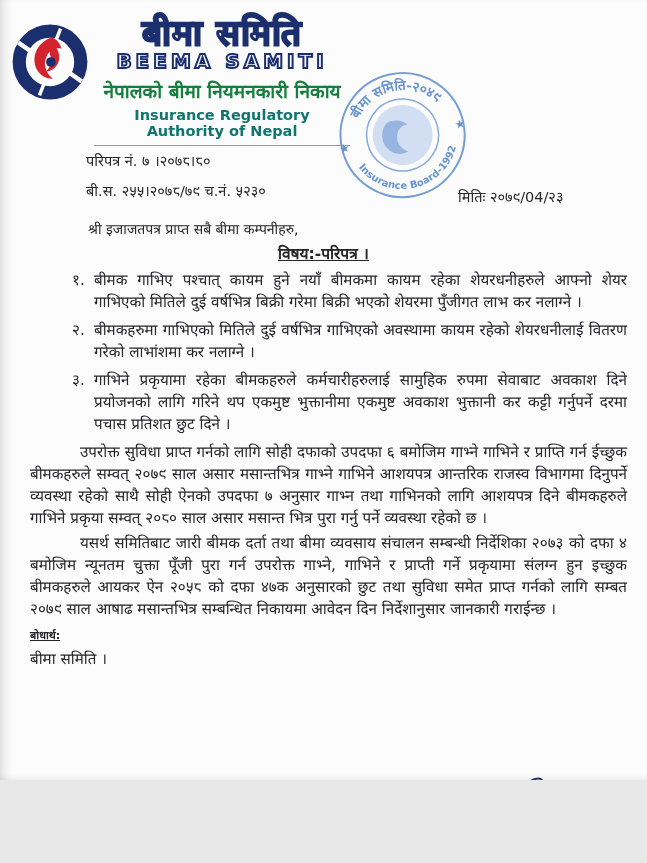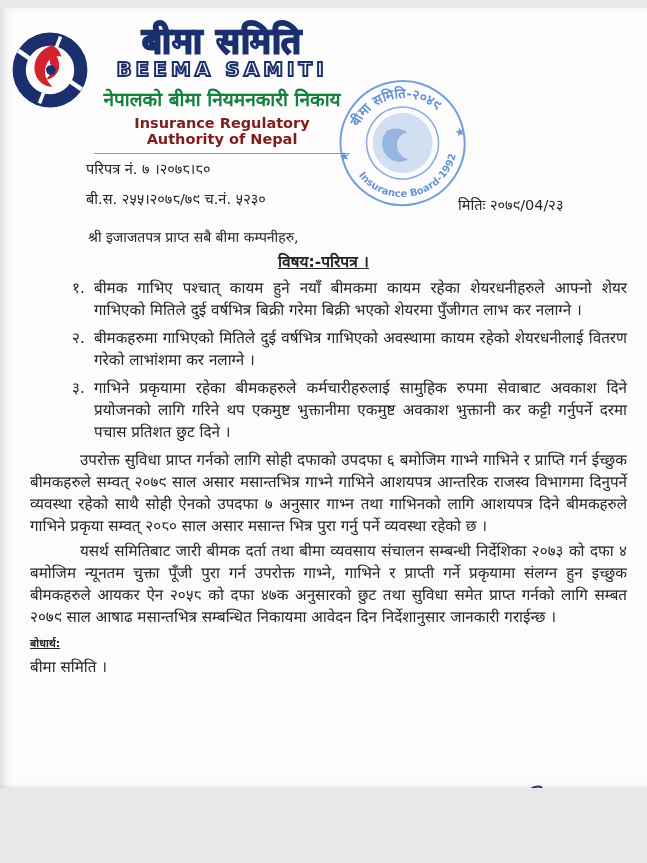--- a/index.html
+++ b/index.html
@@ -1,38 +1,38 @@
 <!DOCTYPE html>
 <html lang="ne"><head>
 <meta charset="utf-8">
 <style>
   html,body { margin:0; padding:0; background:#e8e8e8; }
   .page {
-    position:relative; width:647px; height:780px; margin:8px auto;
+    position:relative; width:647px; height:780px; margin:0 auto;
     background:#fcfcfd; overflow:hidden;
     font-family:"DejaVu Sans","Liberation Sans",sans-serif;
     color:#26262a;
     box-shadow: inset 10px 0 14px -10px rgba(0,0,0,.22), inset 0 -6px 10px -8px rgba(0,0,0,.15);
   }
   
   .logo { position:absolute; left:6px; top:12px; }
   .brand-block { position:absolute; left:94px; top:14px; width:256px; text-align:center; }
   .brand-np {
     font-size:35px; font-weight:bold; line-height:38px; letter-spacing:1px;
     color:#1b2e6e;
   }
   .brand-en {
     font-size:20px; font-weight:bold; letter-spacing:4px; line-height:22px;
     color:#1b2e6e; margin-top:-2px;
   }
   @supports ((-webkit-text-stroke: 1px black)) {
     .brand-np, .brand-en { color:#fff; -webkit-text-stroke:2px #1b2e6e; }
   }
   .tagline-np { font-size:19px; font-weight:bold; color:#15803d; margin-top:6px; }
-  .tagline-en { font-size:14.5px; font-weight:bold; color:#7f1d1d; margin-top:3px; padding-bottom:6px; border-bottom:1.5px solid #9a9a9a; }
+  .tagline-en { font-size:14.5px; font-weight:bold; color:#0f766e; margin-top:3px; padding-bottom:6px; border-bottom:1.5px solid #9a9a9a; }
   
   .stamp { position:absolute; left:330px; top:68px; transform:rotate(-12deg); opacity:.85; }
   
   .meta { position:absolute; left:86px; top:146px; font-size:14.5px; line-height:30px; white-space:nowrap; }
   .date-line { position:absolute; left:458px; top:186px; font-size:14.5px; white-space:nowrap; }
   
   .addressee { position:absolute; left:88px; top:219px; font-size:14px; }
   .subject-row { position:absolute; left:0; right:0; top:242px; text-align:center; }
   .subject { font-size:15.5px; font-weight:bold; text-decoration:underline; }
   .body { position:absolute; left:30px; right:20px; top:264px; font-size:15.2px; line-height:22px; text-align:justify; }

